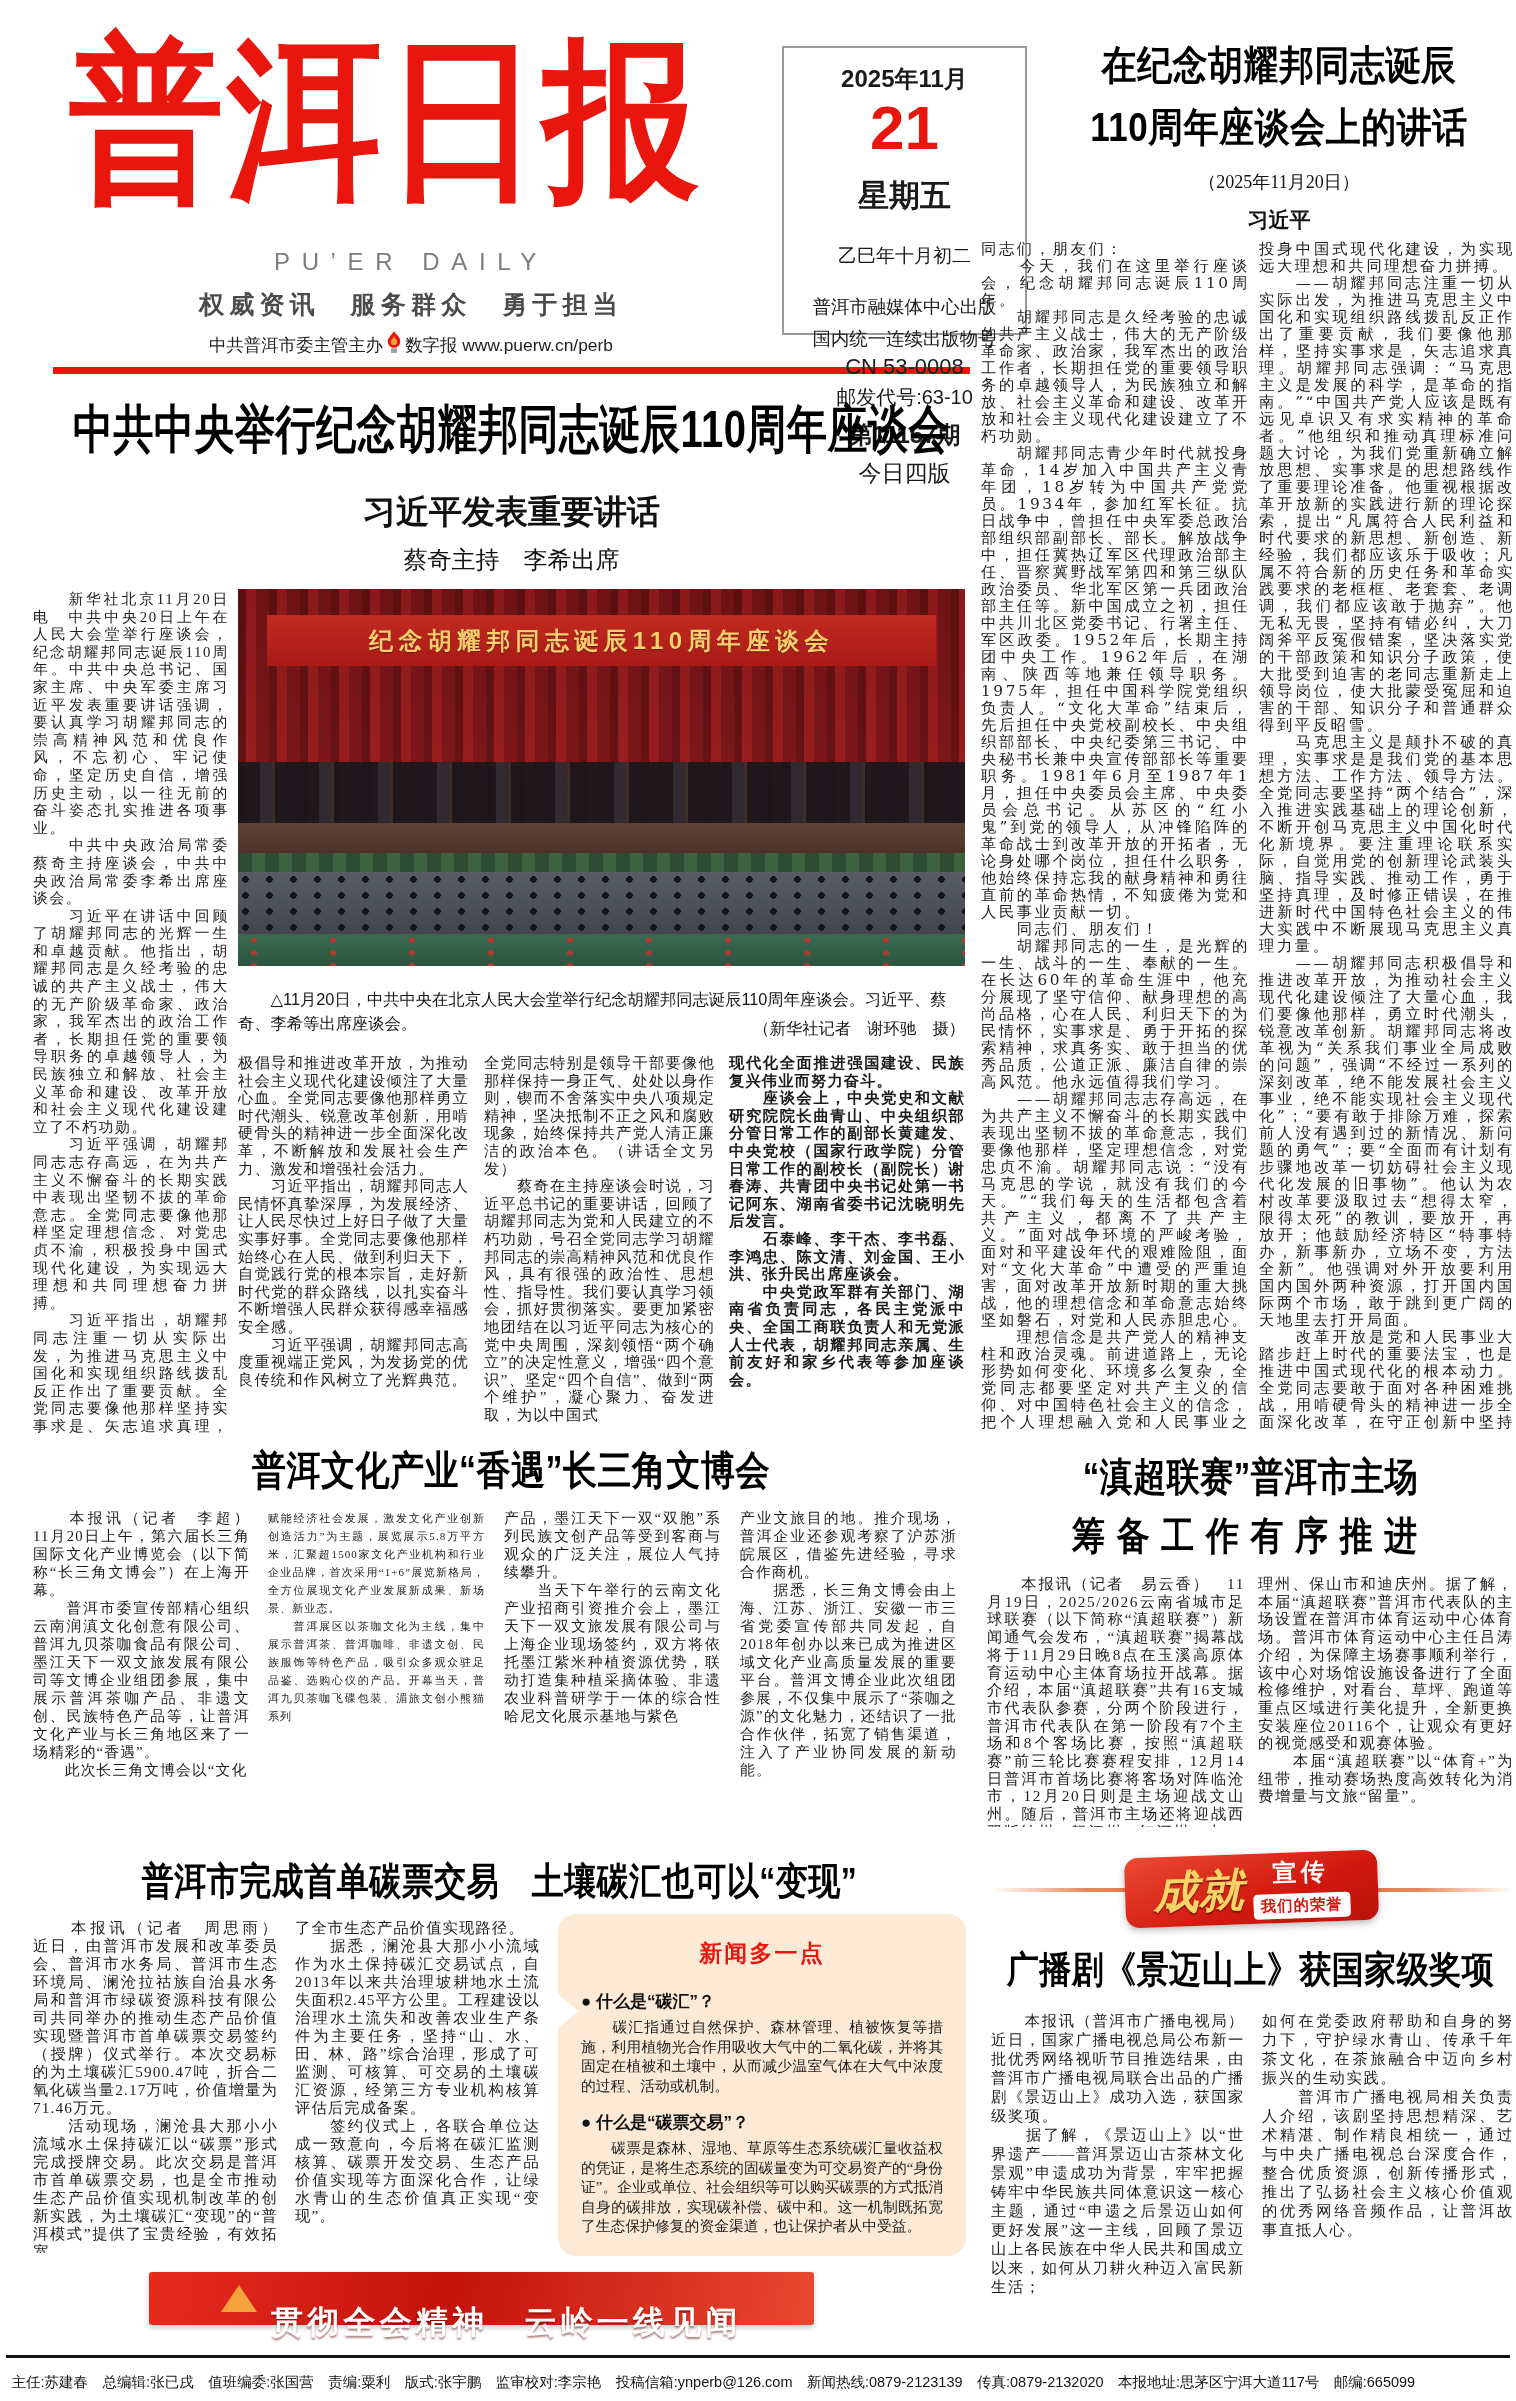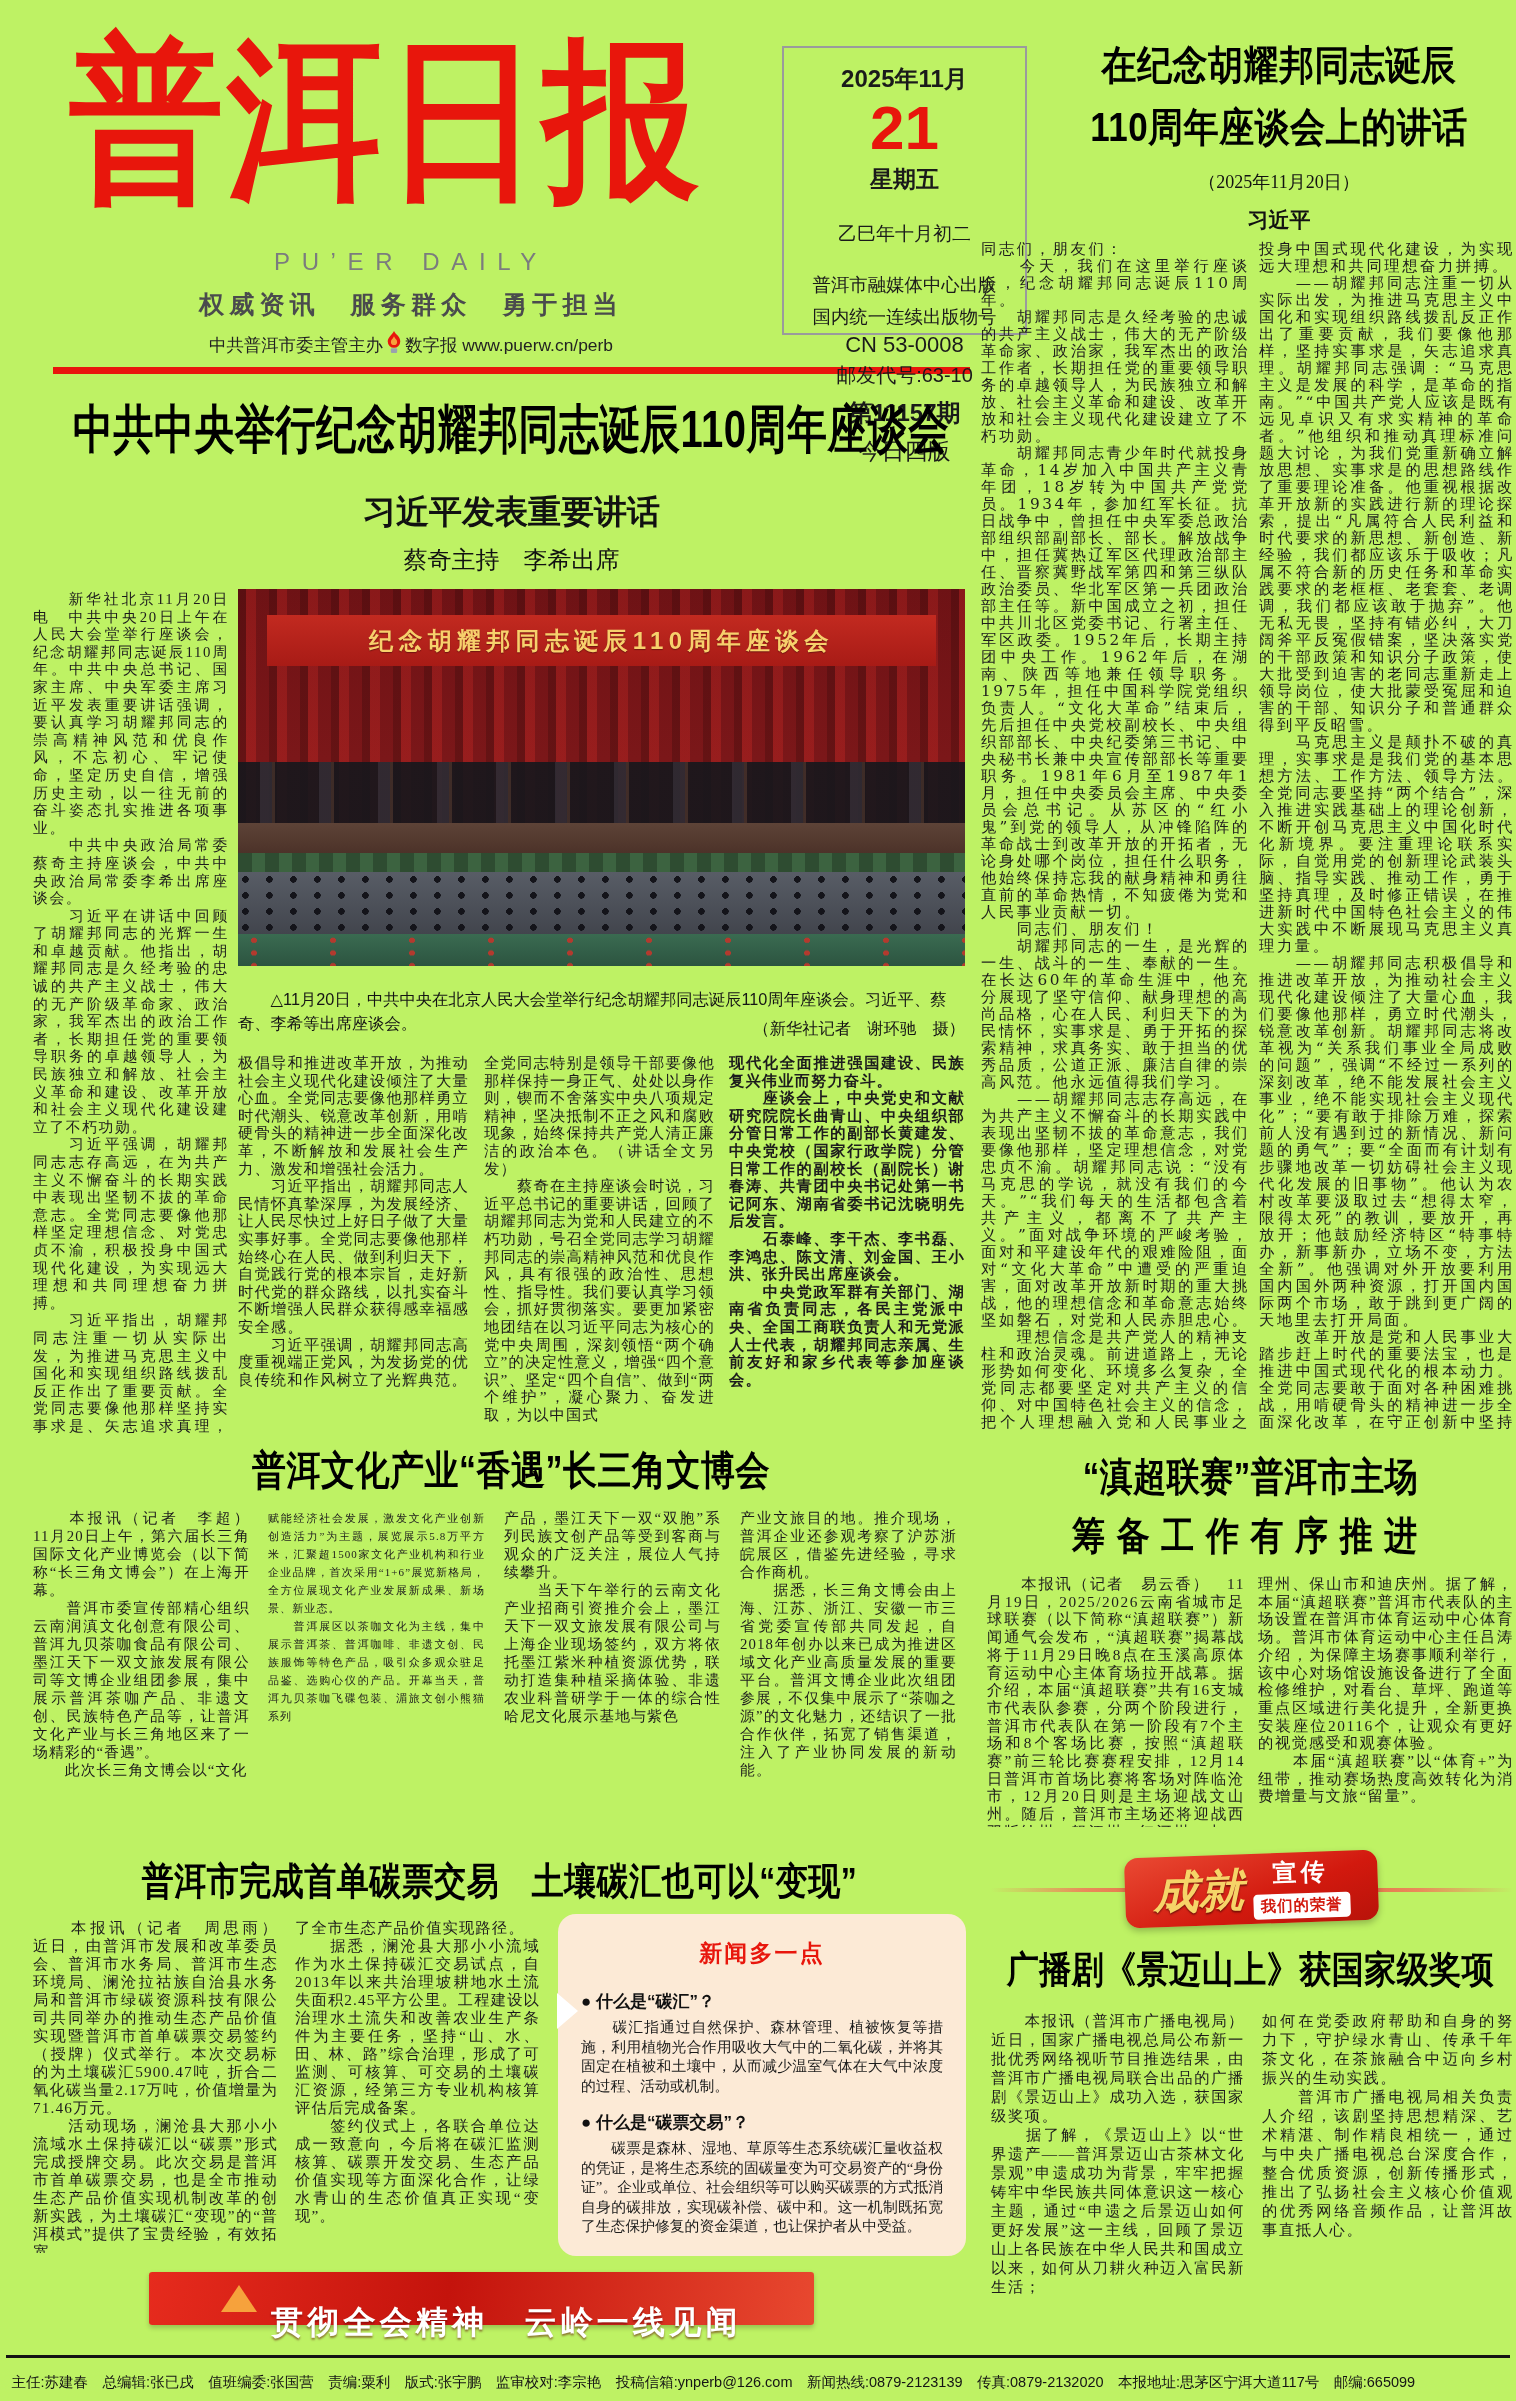--- a/index.html
+++ b/index.html
@@ -1,37 +1,37 @@
 <!DOCTYPE html>
 <html style="font-size:8.4px"><head>
 <meta charset="utf-8">
 <style>
   html,body{margin:0;padding:0;background:#e9e9e9;}
-  .page{position:relative;width:1517px;height:2401px;background:#bef264;margin:0 auto;overflow:hidden;
+  .page{position:relative;width:1517px;height:2401px;background:#ffffff;margin:0 auto;overflow:hidden;
         font-family:"Liberation Serif","DejaVu Serif",serif;color:#111;}
   .abs{position:absolute;}
   .ctr{text-align:center;}
   .coltext{white-space:pre-line;text-align:justify;overflow:hidden;color:#1c1c1c;}
   .serifcol{font-family:"Liberation Serif","DejaVu Serif",serif;}
   .kaicol{font-family:"DejaVu Serif","Liberation Serif",serif;}
   .hei{font-family:"Liberation Sans","DejaVu Sans",sans-serif;}
   .headline{font-weight:bold;letter-spacing:0.5px;color:#000;}
   
   .mast-title{font-family:"DejaVu Serif",serif;font-weight:bold;color:#e8160c;
               font-size:155px;line-height:1;letter-spacing:3.2px;transform:scaleY(1.12);transform-origin:top left;}
   .mast-en{color:#7b7c7e;font-size:24px;letter-spacing:11.6px;font-family:"Liberation Sans",sans-serif;}
   .mast-slogan{color:#4a4b4d;font-size:25px;font-weight:bold;letter-spacing:5.3px;font-family:"Liberation Sans",sans-serif;}
   .mast-org{color:#222;font-size:17.4px;font-family:"Liberation Sans",sans-serif;}
   .redbar{background:#e8160c;}
   
   .datebox{border:2.6px solid #9a9b9d;box-sizing:border-box;text-align:center;
            font-family:"Liberation Sans","DejaVu Sans",sans-serif;color:#1a1a1a;}
   .db-ym{font-size:24px;font-weight:bold;margin-top:14.8px;}
   .db-day{font-size:62px;font-weight:bold;color:#e8160c;line-height:1.05;}
-  .db-week{font-size:23px;font-weight:bold;margin-top:4px;}
+  .db-week{font-size:31px;font-weight:bold;margin-top:15px;}
   .db-lunar{font-size:19px;margin-top:26px;}
   .db-pub{font-size:18.4px;margin-top:25px;}
   .db-issn-l{font-size:18.4px;margin-top:7.4px;}
   .db-issn{font-size:22px;margin-top:3.2px;}
   .db-post{font-size:20px;margin-top:3.2px;}
   .db-issue{font-size:24px;font-weight:bold;margin-top:8.4px;}
   .db-pages{font-size:23px;margin-top:7.4px;}
   
   .photo{background:#74161a;overflow:hidden;}
   .ph-curtain{position:absolute;inset:0;background:

